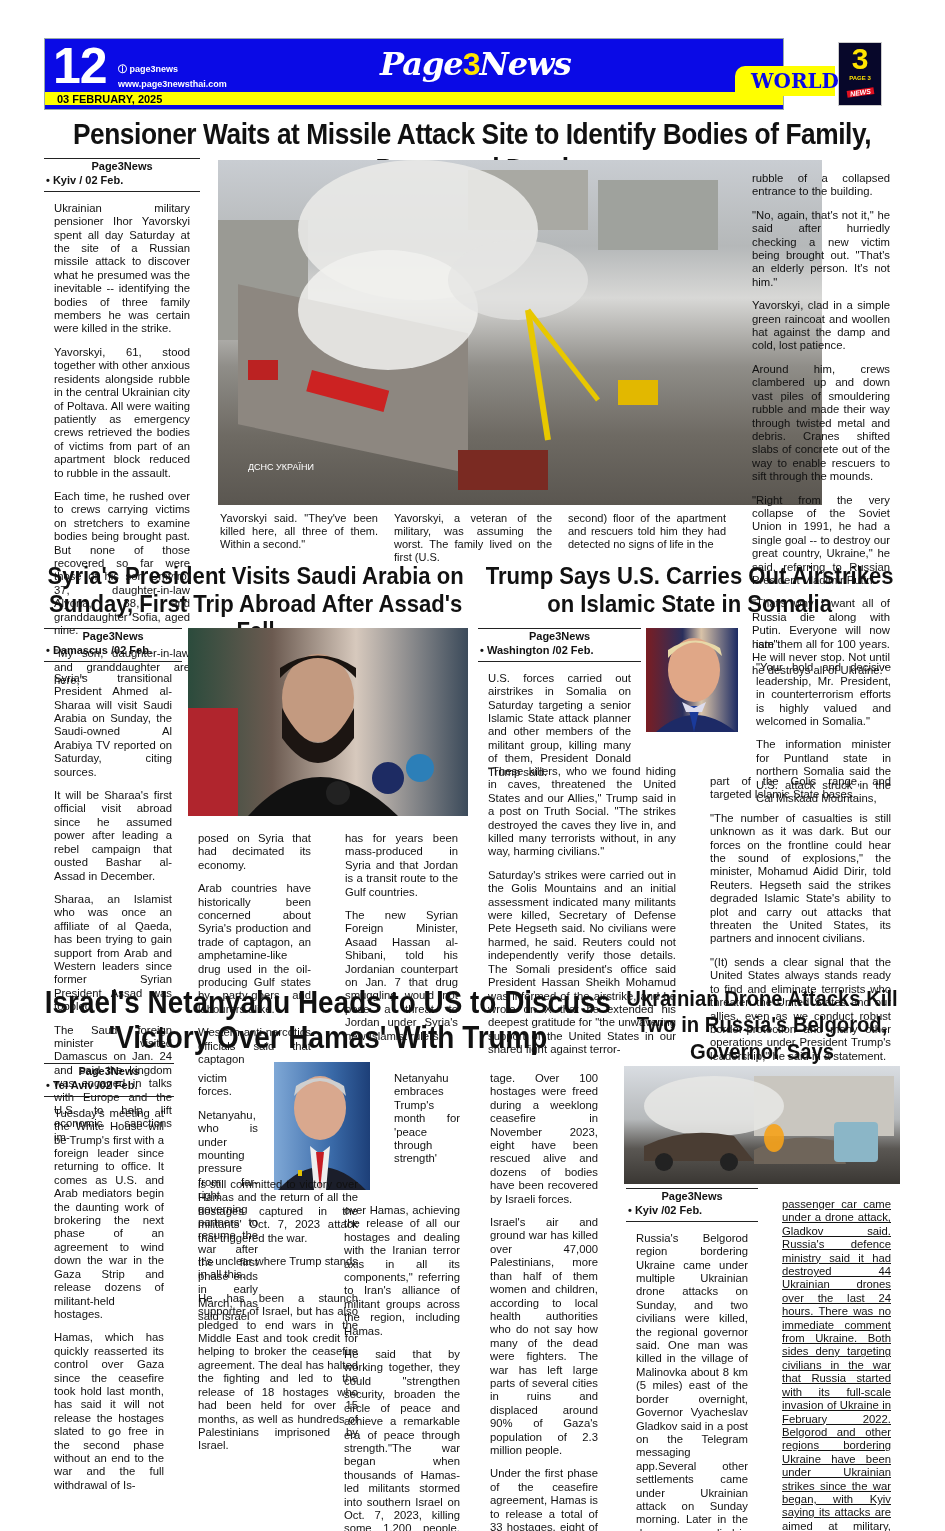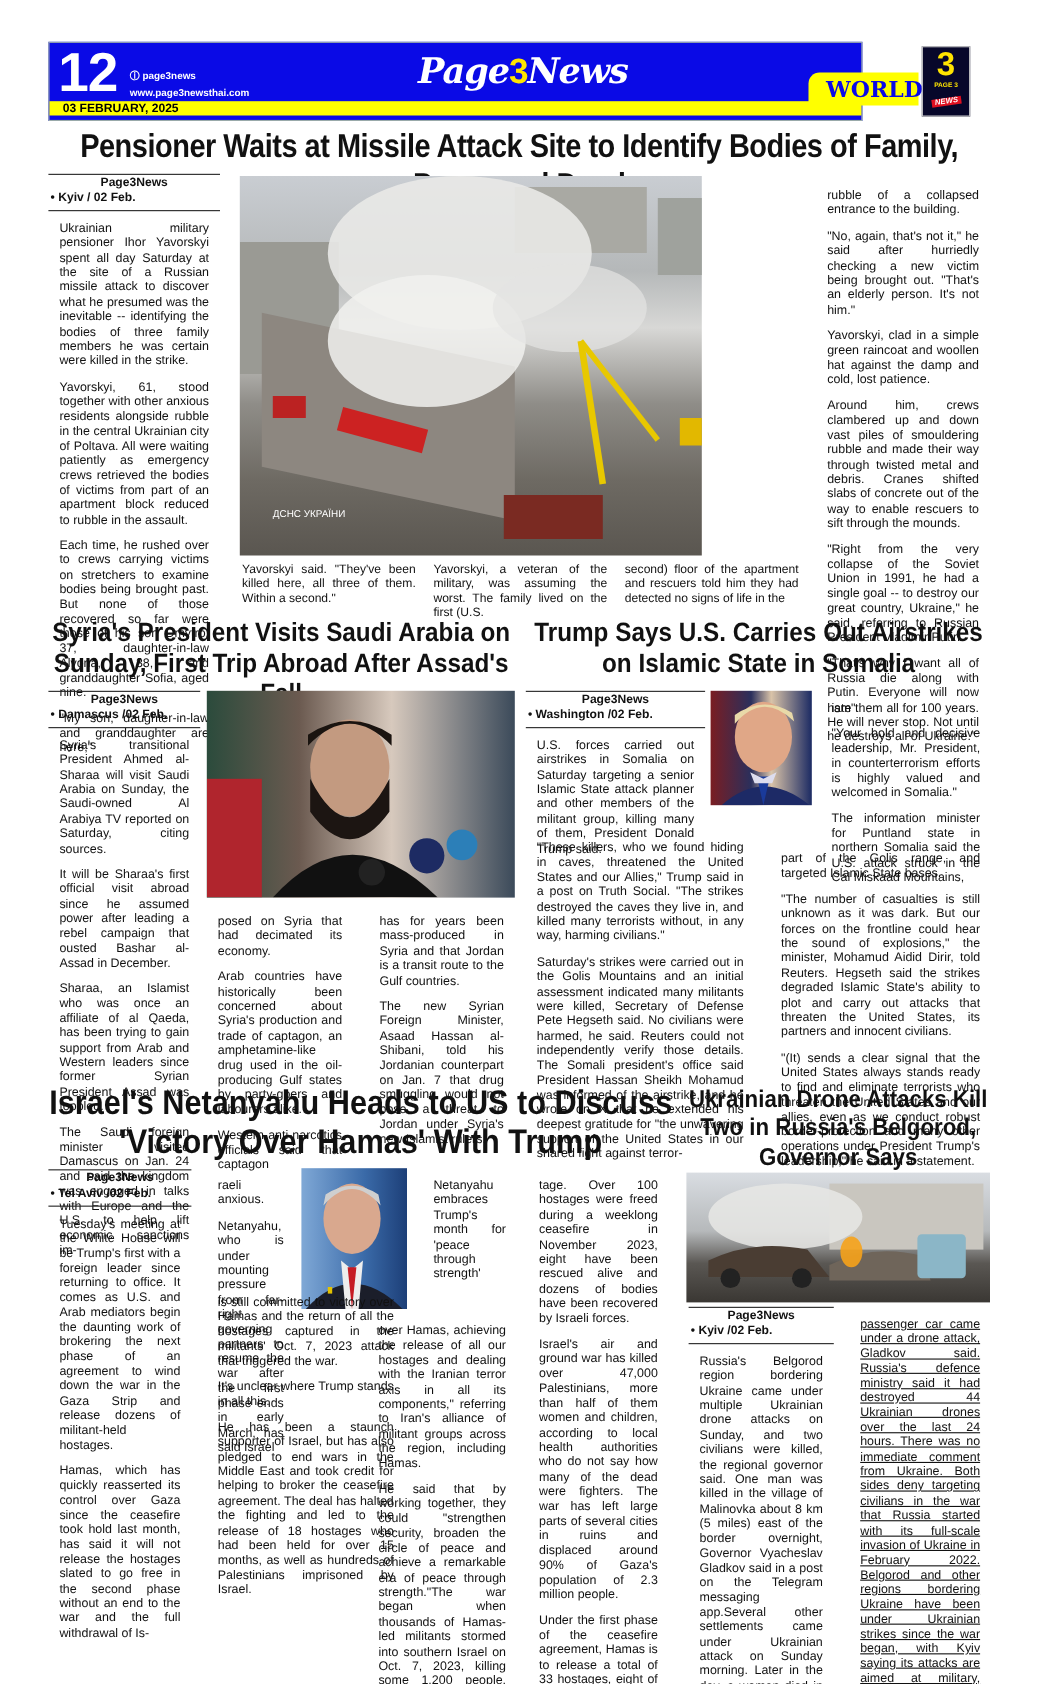--- a/index.html
+++ b/index.html
@@ -62,21 +62,21 @@
   <div class="byline">
     <div class="agency">Page3News</div>
     <div class="loc">• Kyiv / 02 Feb.</div>
   </div>
   <p>Ukrainian military pensioner Ihor Yavorskyi spent all day Saturday at the site of a Russian missile attack to discover what he presumed was the inevitable -- identifying the bodies of three family members he was certain were killed in the strike.</p>
   <p>Yavorskyi, 61, stood together with other anxious residents alongside rubble in the central Ukrainian city of Poltava. All were waiting patiently as emergency crews retrieved the bodies of victims from part of an apartment block reduced to rubble in the assault.</p>
   <p>Each time, he rushed over to crews carrying victims on stretchers to examine bodies being brought past. But none of those recovered so far were those of his son Dmytro, 37, daughter-in-law Alyona, 38, and granddaughter Sofia, aged nine.</p>
   <p>"My son, daughter-in-law and granddaughter are here,"</p>
 </div>
 
-<div class="abs photo" style="left:218px;top:160px;width:420px;height:345px;background:linear-gradient(180deg,#c9cdd2 0%,#b5b8b9 25%,#d8d8d6 40%,#8f8d88 60%,#6e6a63 80%,#5a5650 100%);">
+<div class="abs photo" style="left:218px;top:160px;width:604px;height:345px;background:linear-gradient(180deg,#c9cdd2 0%,#b5b8b9 25%,#d8d8d6 40%,#8f8d88 60%,#6e6a63 80%,#5a5650 100%);">
   <svg width="512" height="345" viewBox="0 0 512 345">
     <rect x="250" y="10" width="120" height="60" fill="#a9a9a3"></rect>
     <rect x="380" y="20" width="120" height="70" fill="#9fa29d"></rect>
     <rect x="0" y="60" width="90" height="120" fill="#9a9a94"></rect>
     <rect x="20" y="120" width="230" height="140" fill="#8d8780" transform="skewY(12)"></rect>
     <ellipse cx="200" cy="70" rx="120" ry="70" fill="#e9e9e7" opacity="0.9"></ellipse>
     <ellipse cx="170" cy="150" rx="90" ry="60" fill="#f1f1ef" opacity="0.85"></ellipse>
     <ellipse cx="300" cy="120" rx="70" ry="40" fill="#e4e4e2" opacity="0.7"></ellipse>
     <line x1="330" y1="280" x2="310" y2="150" stroke="#e8c800" stroke-width="6"></line>
     <line x1="310" y1="150" x2="380" y2="240" stroke="#e8c800" stroke-width="5"></line>
@@ -178,21 +178,21 @@
 <div class="abs col" style="left:44px;top:1063px;width:130px;">
   <div class="byline">
     <div class="agency">Page3News</div>
     <div class="loc">• Tel Aviv /02 Feb.</div>
   </div>
   <p>Tuesday's meeting at the White House will be Trump's first with a foreign leader since returning to office. It comes as U.S. and Arab mediators begin the daunting work of brokering the next phase of an agreement to wind down the war in the Gaza Strip and release dozens of militant-held hostages.</p>
   <p>Hamas, which has quickly reasserted its control over Gaza since the ceasefire took hold last month, has said it will not release the hostages slated to go free in the second phase without an end to the war and the full withdrawal of Is-</p>
 </div>
 
 <div class="abs col" style="left:188px;top:1062px;width:80px;">
-  <p>raeli anxious.</p>
+  <p>victim forces.</p>
   <p>Netanyahu, who is under mounting pressure from far-right governing partners to resume the war after the first phase ends in early March, has said Israel</p>
 </div>
 
 <div class="abs photo" style="left:274px;top:1062px;width:96px;height:128px;background:linear-gradient(90deg,#7fa8d6 0%,#3a6aa8 60%,#1d3f78 100%);">
   <svg width="96" height="128" viewBox="0 0 96 128">
     <ellipse cx="46" cy="46" rx="26" ry="32" fill="#d9a88e"></ellipse>
     <path d="M20 34 Q46 4 72 34 L70 24 Q46 8 22 24 Z" fill="#cfcfcf"></path>
     <path d="M4 128 Q46 82 92 128 Z" fill="#1b1e2a"></path>
     <path d="M36 84 L46 92 L56 84 L52 128 L40 128 Z" fill="#eee"></path>
     <path d="M42 90 L46 128 L50 90 Z" fill="#c61c25"></path>

